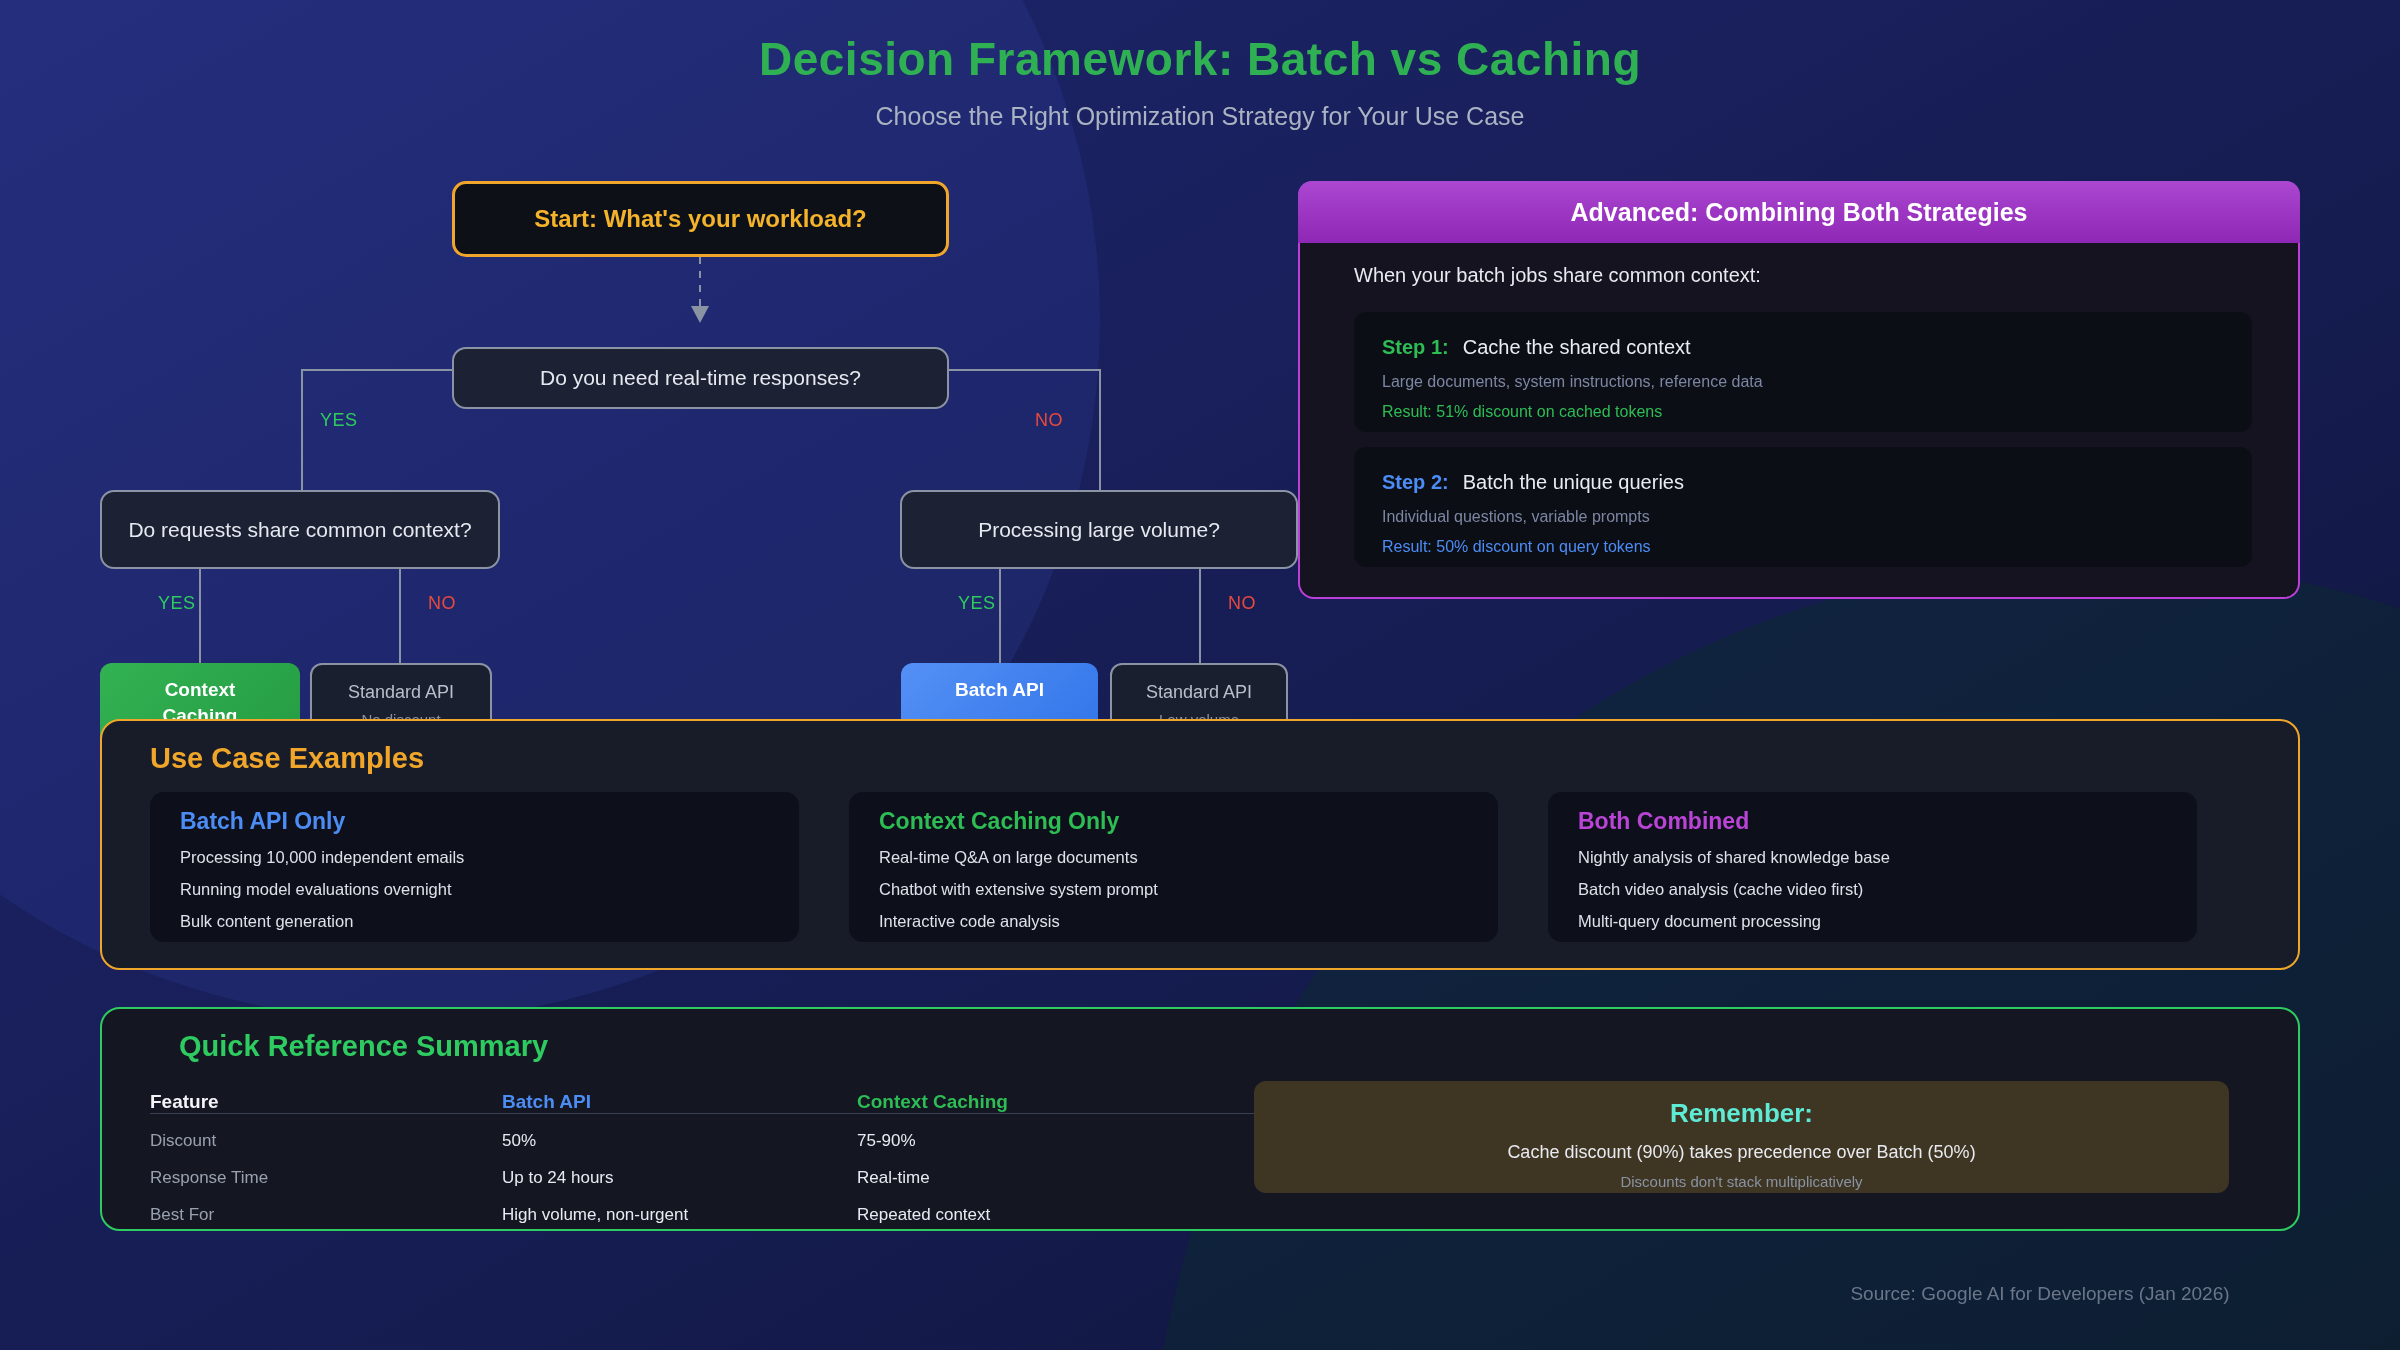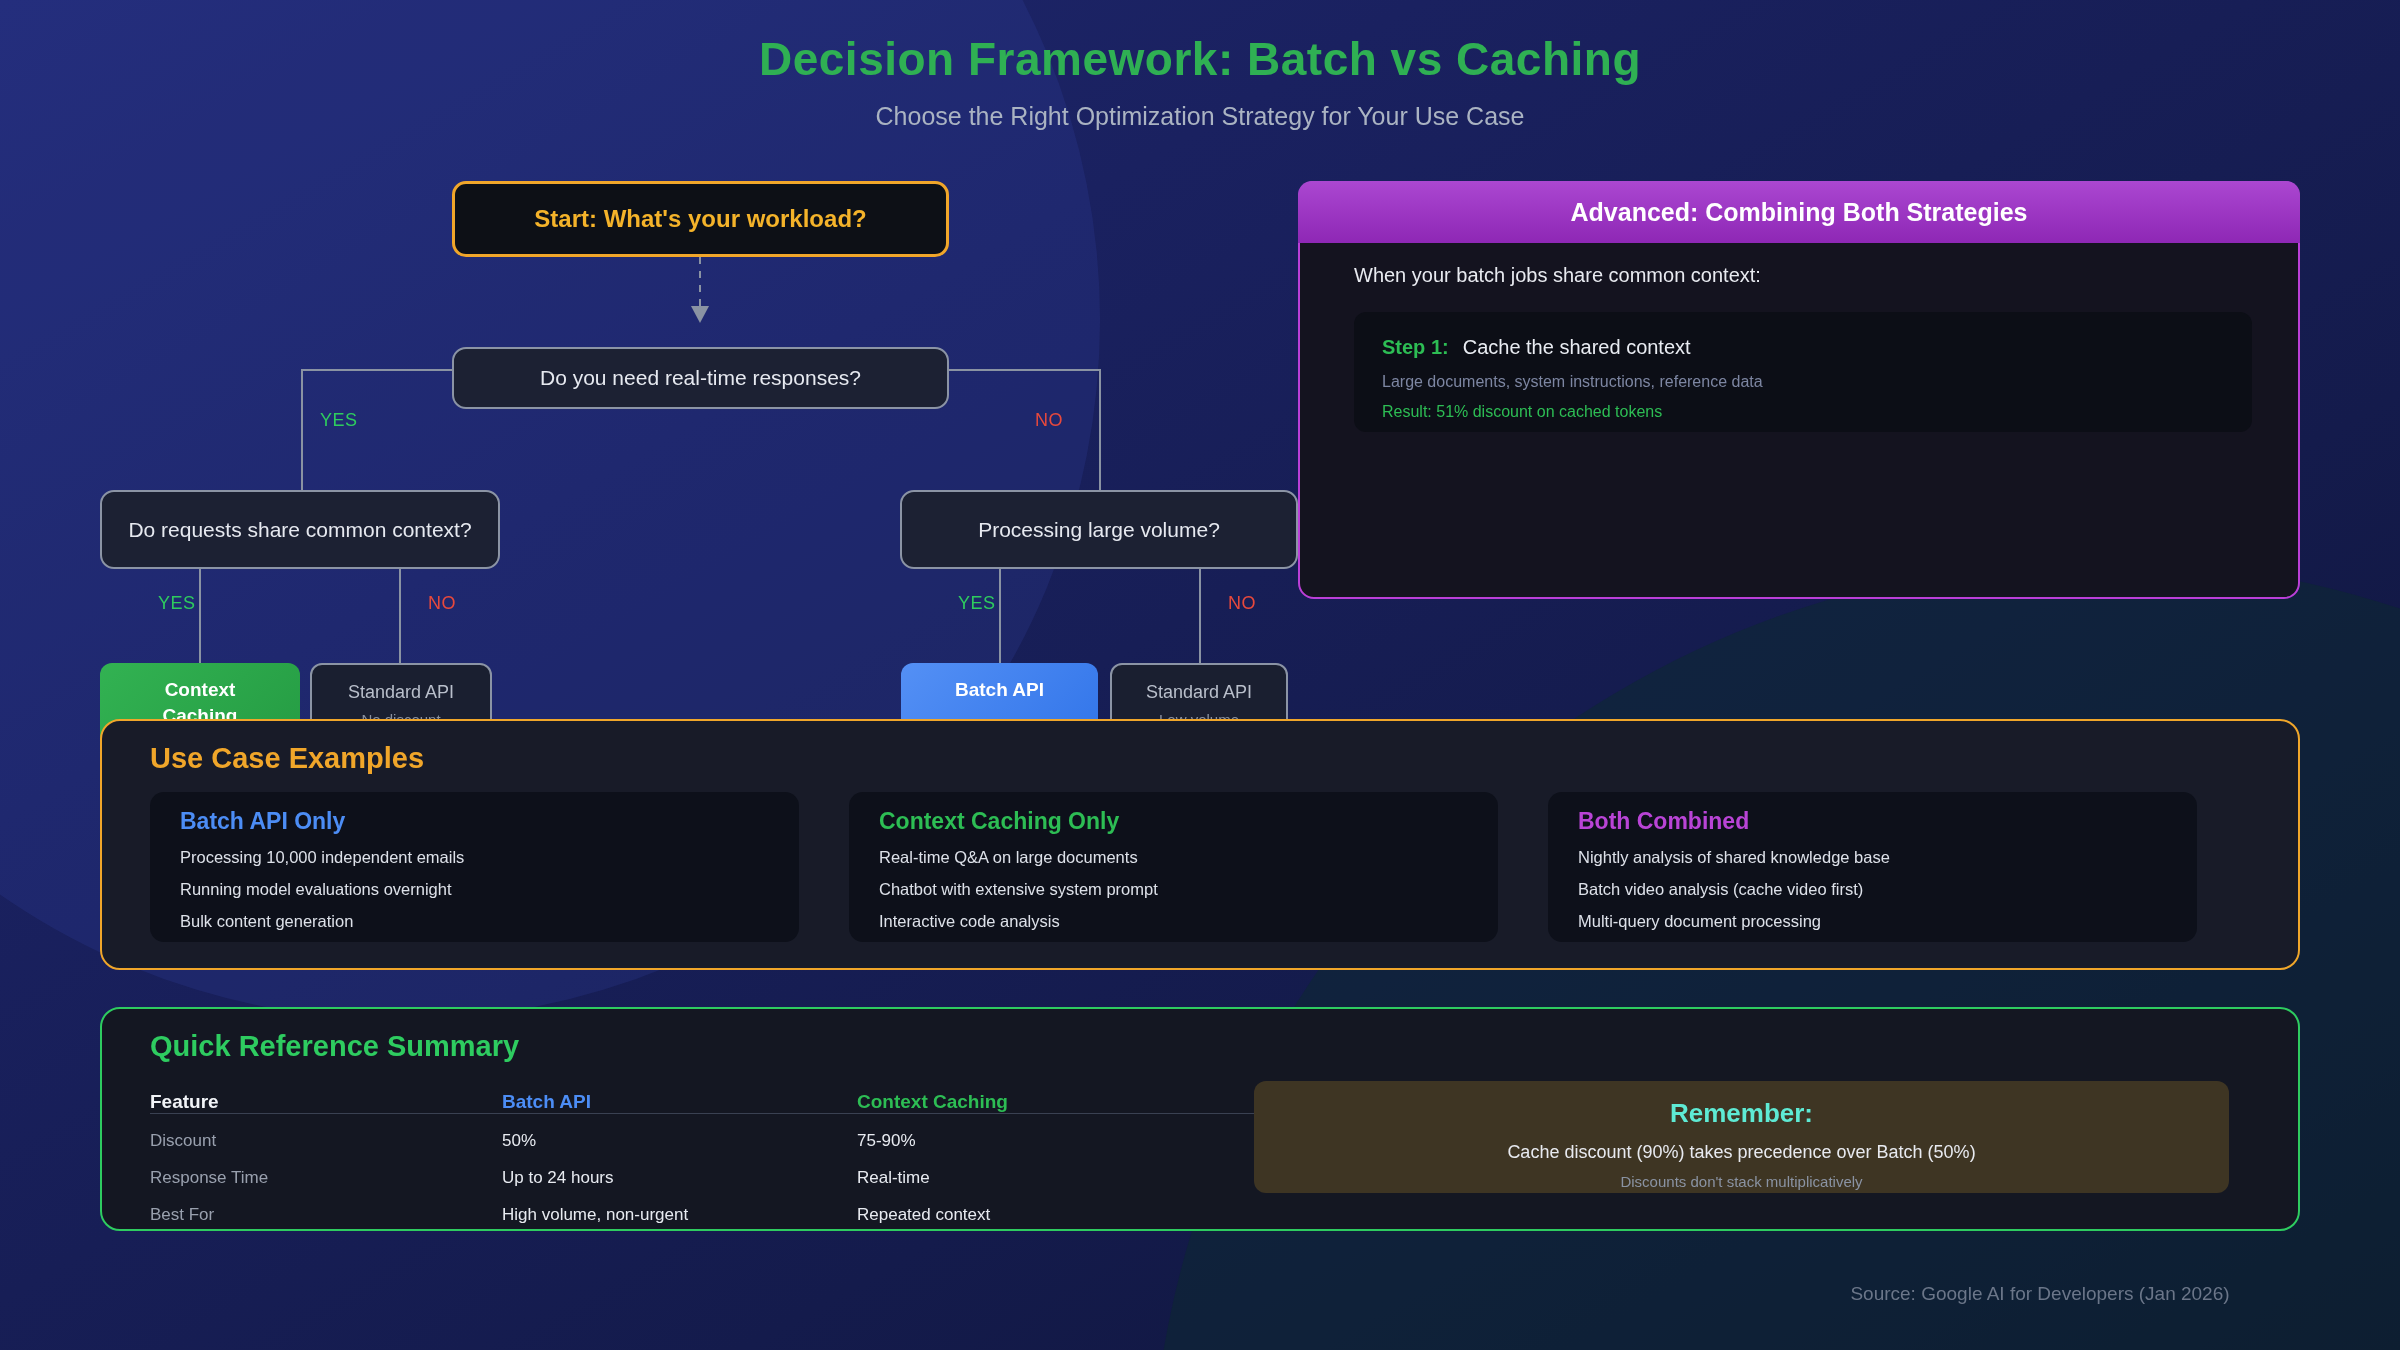--- a/index.html
+++ b/index.html
@@ -74,21 +74,21 @@
   .uc-card.c3{left:1446px;}
   .uc-title{font-size:23px;font-weight:bold;}
   .uc-title.blue{color:#4c8df5;}
   .uc-title.green{color:#2dbd54;}
   .uc-title.purple{color:#b944d6;}
   .uc-item{font-size:16.5px;color:#dde1e9;margin-top:13px;}
   .uc-card .uc-item:first-of-type{margin-top:18px;}
 
   .summary-panel{left:100px;top:1007px;width:2200px;height:224px;background:#141722;
     border:2px solid #2ecc60;z-index:3;}
-  .summary-panel .panel-title{color:#2ecc60;}
+  .summary-panel .panel-title{color:#2ecc60;margin-left:29px;}
   .ref-table{position:absolute;left:48px;top:82px;width:1104px;}
   .ref-row{display:grid;grid-template-columns:352px 355px 1fr;align-items:center;}
   .ref-row.head{font-size:19px;font-weight:bold;padding-bottom:0;border-bottom:1px solid #3a4152;}
   .h-feature{color:#f2f4f8;}
   .h-batch{color:#4c8df5;}
   .h-caching{color:#2dbd54;}
   .ref-row.body{margin-top:17px;font-size:17px;}
   .cell-label{color:#99a0ae;}
   .cell-val{color:#e8ebf1;}
 
@@ -152,20 +152,27 @@
   <div class="panel advanced-panel">
     <div class="advanced-header">Advanced: Combining Both Strategies</div>
     <div class="advanced-intro">When your batch jobs share common context:</div>
     <div class="step-card one">
       <div class="step-head">
         <span class="step-label g">Step 1:</span><span class="step-title">Cache the shared context</span>
       </div>
       <div class="step-desc">Large documents, system instructions, reference data</div>
       <div class="step-result g">Result: 51% discount on cached tokens</div>
     </div>
+    <div class="step-card two">
+      <div class="step-head">
+        <span class="step-label b">Step 2:</span><span class="step-title">Batch the unique queries</span>
+      </div>
+      <div class="step-desc">Individual questions, variable prompts</div>
+      <div class="step-result b">Result: 50% discount on query tokens</div>
+    </div>
   </div>
 
   <div class="panel usecase-panel">
     <div class="panel-title">Use Case Examples</div>
     <div class="uc-card c1">
       <div class="uc-title blue">Batch API Only</div>
       <div class="uc-item">Processing 10,000 independent emails</div>
       <div class="uc-item">Running model evaluations overnight</div>
       <div class="uc-item">Bulk content generation</div>
     </div>

